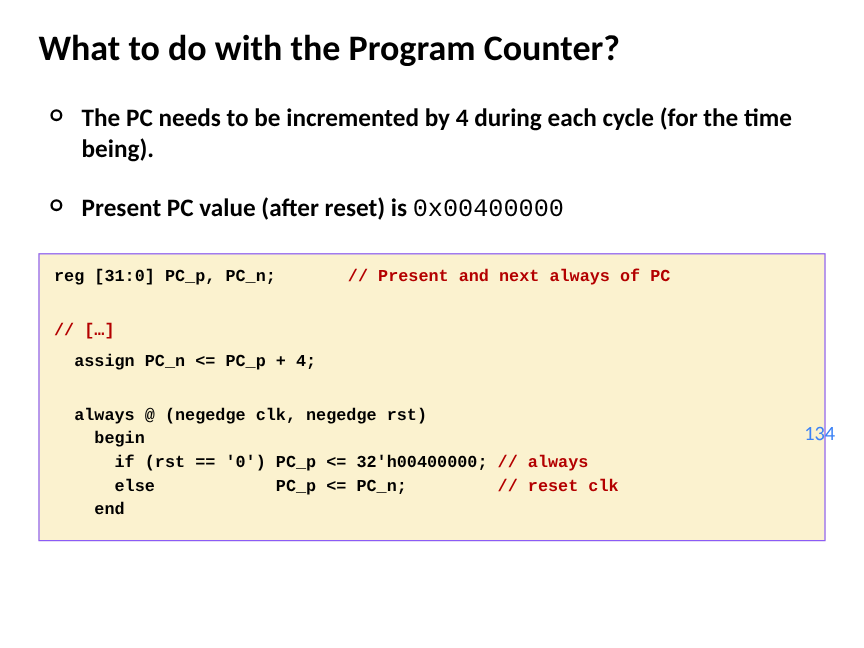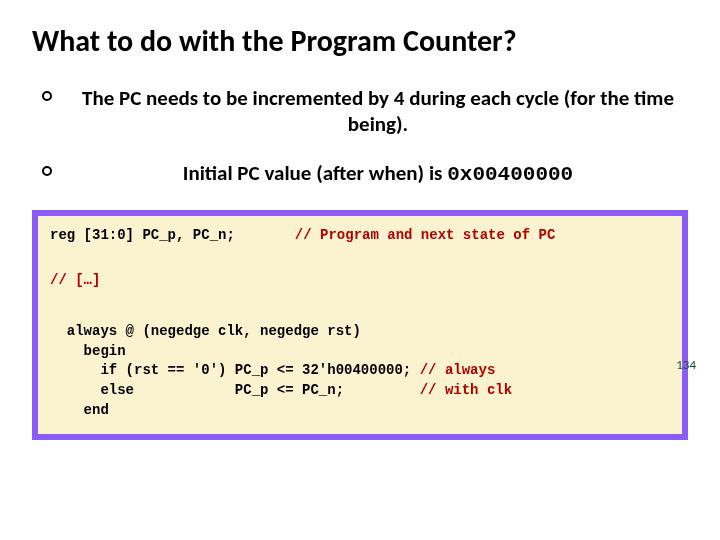--- a/index.html
+++ b/index.html
@@ -21,21 +21,20 @@
   .title {
     font-size: 30px;
     font-weight: 700;
     margin: 6px 0 28px 0;
     line-height: 1.1;
   }
   ul.bullets {
     list-style: none;
     padding: 0;
     margin: 0 0 18px 10px;
-    text-align: center;
   }
   ul.bullets li {
     position: relative;
     padding-left: 26px;
     font-size: 21px;
     font-weight: 600;
     line-height: 1.25;
     margin-bottom: 22px;
   }
   ul.bullets li::before {
@@ -44,65 +43,65 @@
     left: 0;
     top: 6px;
     width: 10px;
     height: 10px;
     border: 2px solid #000;
     border-radius: 50%;
     box-sizing: border-box;
   }
   .hexnum {
     font-family: "Courier New", monospace;
-    font-weight: 700;
+    font-weight: 400;
   }
   .codebox {
-    border: 6px solid #8b5cf6;
+    border: 1px solid #8b5cf6;
     background: #fbf2cf;
     margin: 4px 0 0 0;
     padding: 10px 12px 14px 12px;
     font-family: "Courier New", monospace;
     font-size: 14px;
     font-weight: 700;
     line-height: 1.4;
     white-space: pre;
   }
   .cmt { color: #b30000; }
   .slide-num {
     position: absolute;
     bottom: 12px;
     right: 24px;
-    font-size: 13px;
-    color: #14532d;
+    font-size: 17px;
+    color: #3b82f6;
   }
   .row { display: flex; }
   .row .left { flex: 0 0 auto; }
   .row .right { margin-left: auto; padding-left: 40px; }
 </style>
 </head>
 <body>
 
 <div class="slide">
 
   <div class="title">What to do with the Program Counter?</div>
 
   <ul class="bullets">
     <li>
       <span>The PC needs to be incremented by 4 during each cycle (for the time being).</span>
     </li>
     <li>
-      <span>Initial PC value (after when) is </span><span class="hexnum">0x00400000</span>
+      <span>Present PC value (after reset) is </span><span class="hexnum">0x00400000</span>
     </li>
   </ul>
 
-  <div class="codebox"><span class="row"><span class="left">reg [31:0] PC_p, PC_n;</span><span style="width:60px"></span><span class="cmt">// Program and next state of PC</span></span>
+  <div class="codebox"><span class="row"><span class="left">reg [31:0] PC_p, PC_n;</span><span style="width:60px"></span><span class="cmt">// Present and next always of PC</span></span>
 <span style="display:block;height:6px"></span><span class="cmt">// […]</span>
-<span style="display:block;height:6px"></span><span class="row"></span>
+<span style="display:block;height:6px"></span><span class="row"><span class="left">  assign PC_n &lt;= PC_p + 4;</span></span>
 <span style="display:block;height:6px"></span><span>  always @ (negedge clk, negedge rst)</span>
 <span>    begin</span>
 <span><span>      if (rst == '0') PC_p &lt;= 32'h00400000; </span><span class="cmt">// always</span></span>
-<span><span>      else            PC_p &lt;= PC_n;         </span><span class="cmt">// with clk</span></span>
+<span><span>      else            PC_p &lt;= PC_n;         </span><span class="cmt">// reset clk</span></span>
 <span>    end</span></div>
 
   <div class="slide-num">134</div>
 
 </div>
 
 </body></html>

